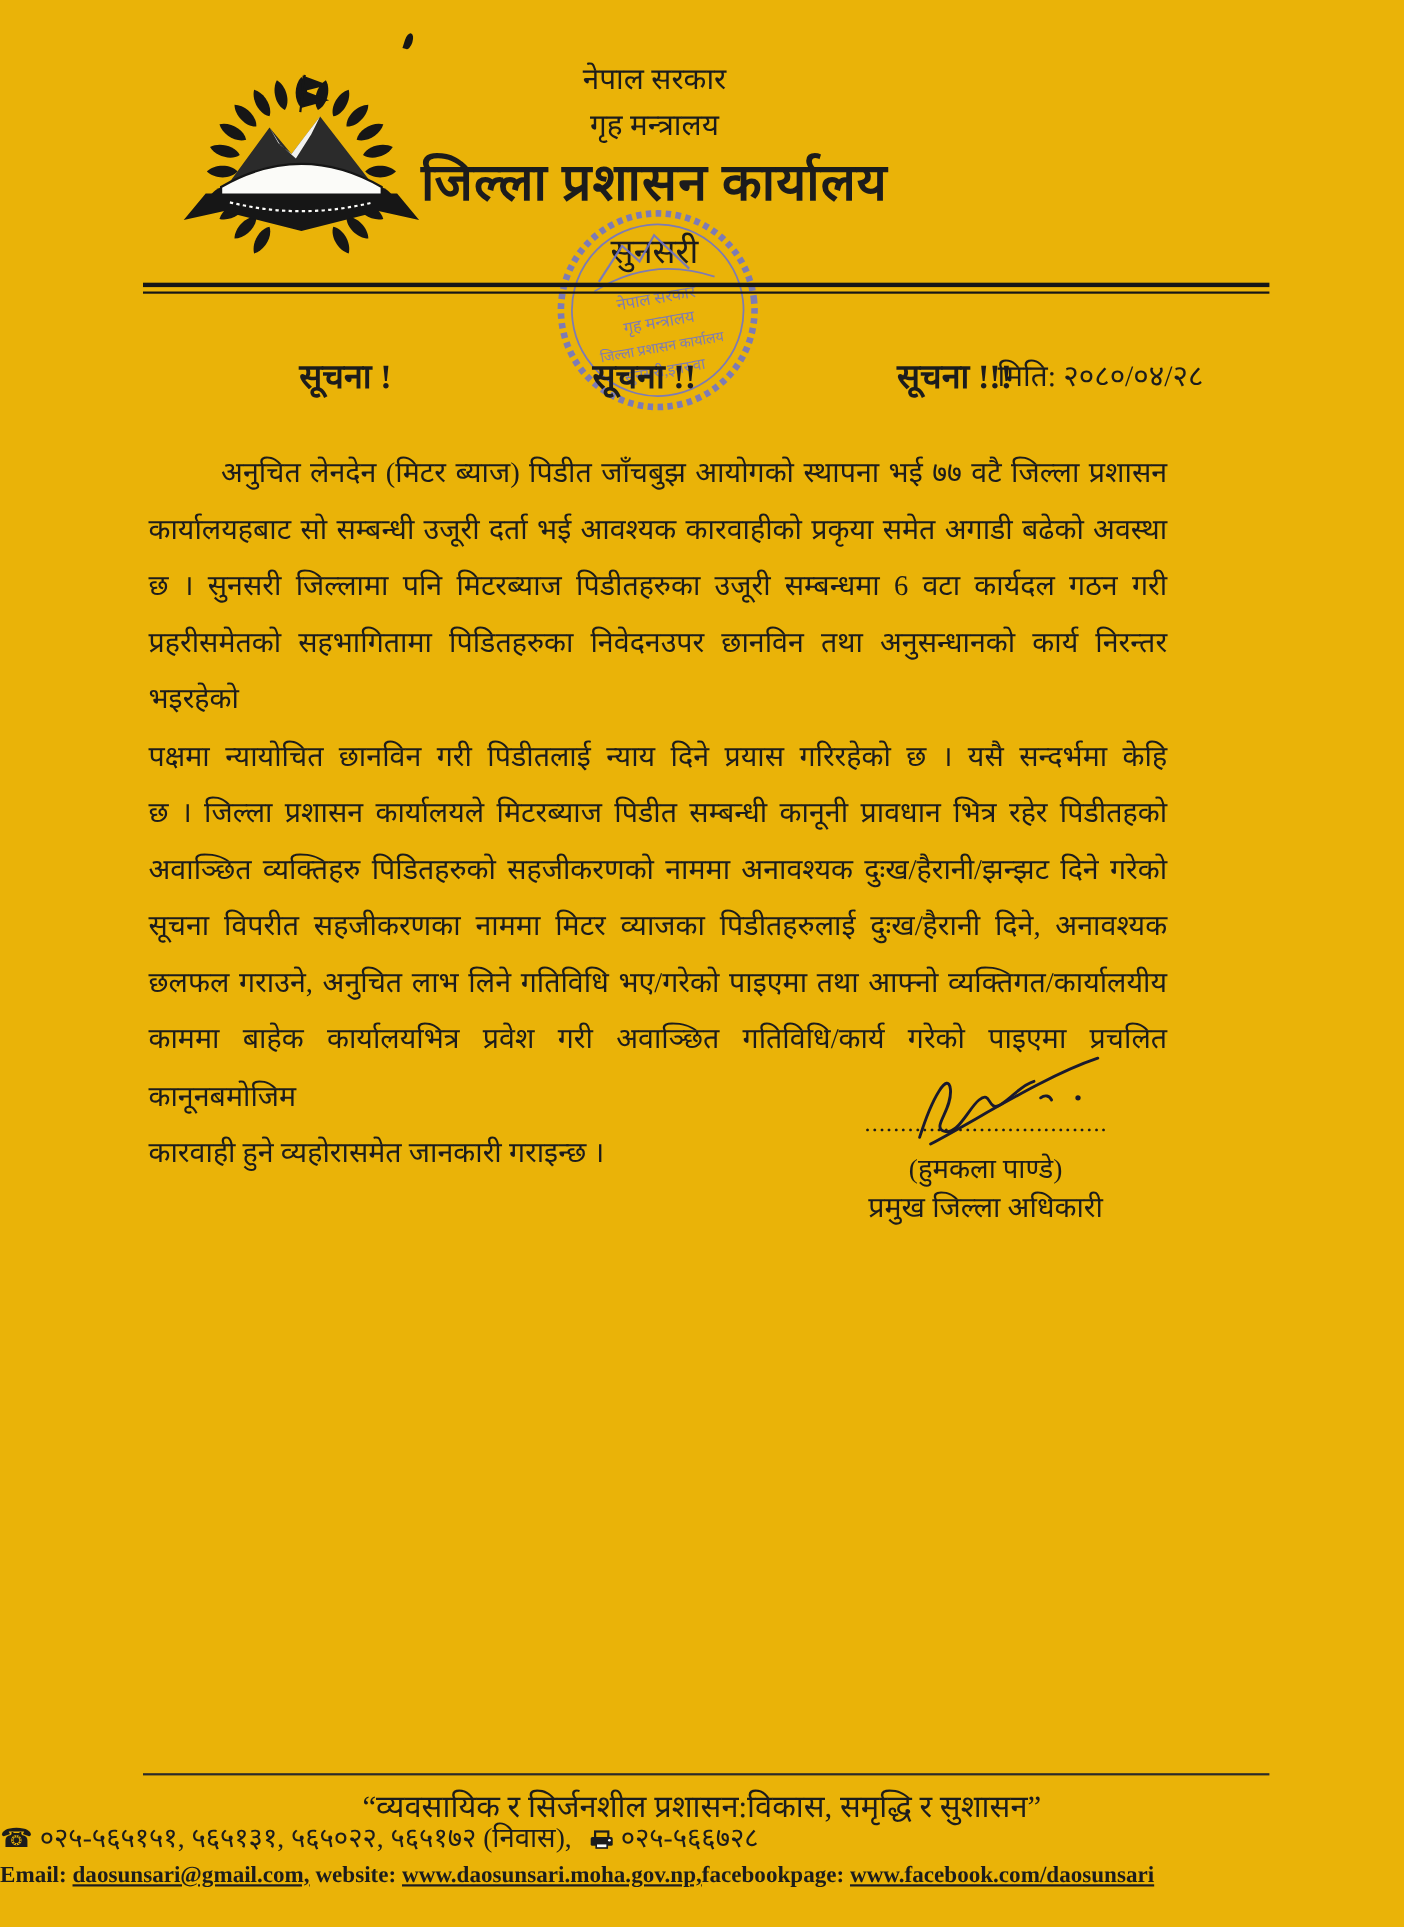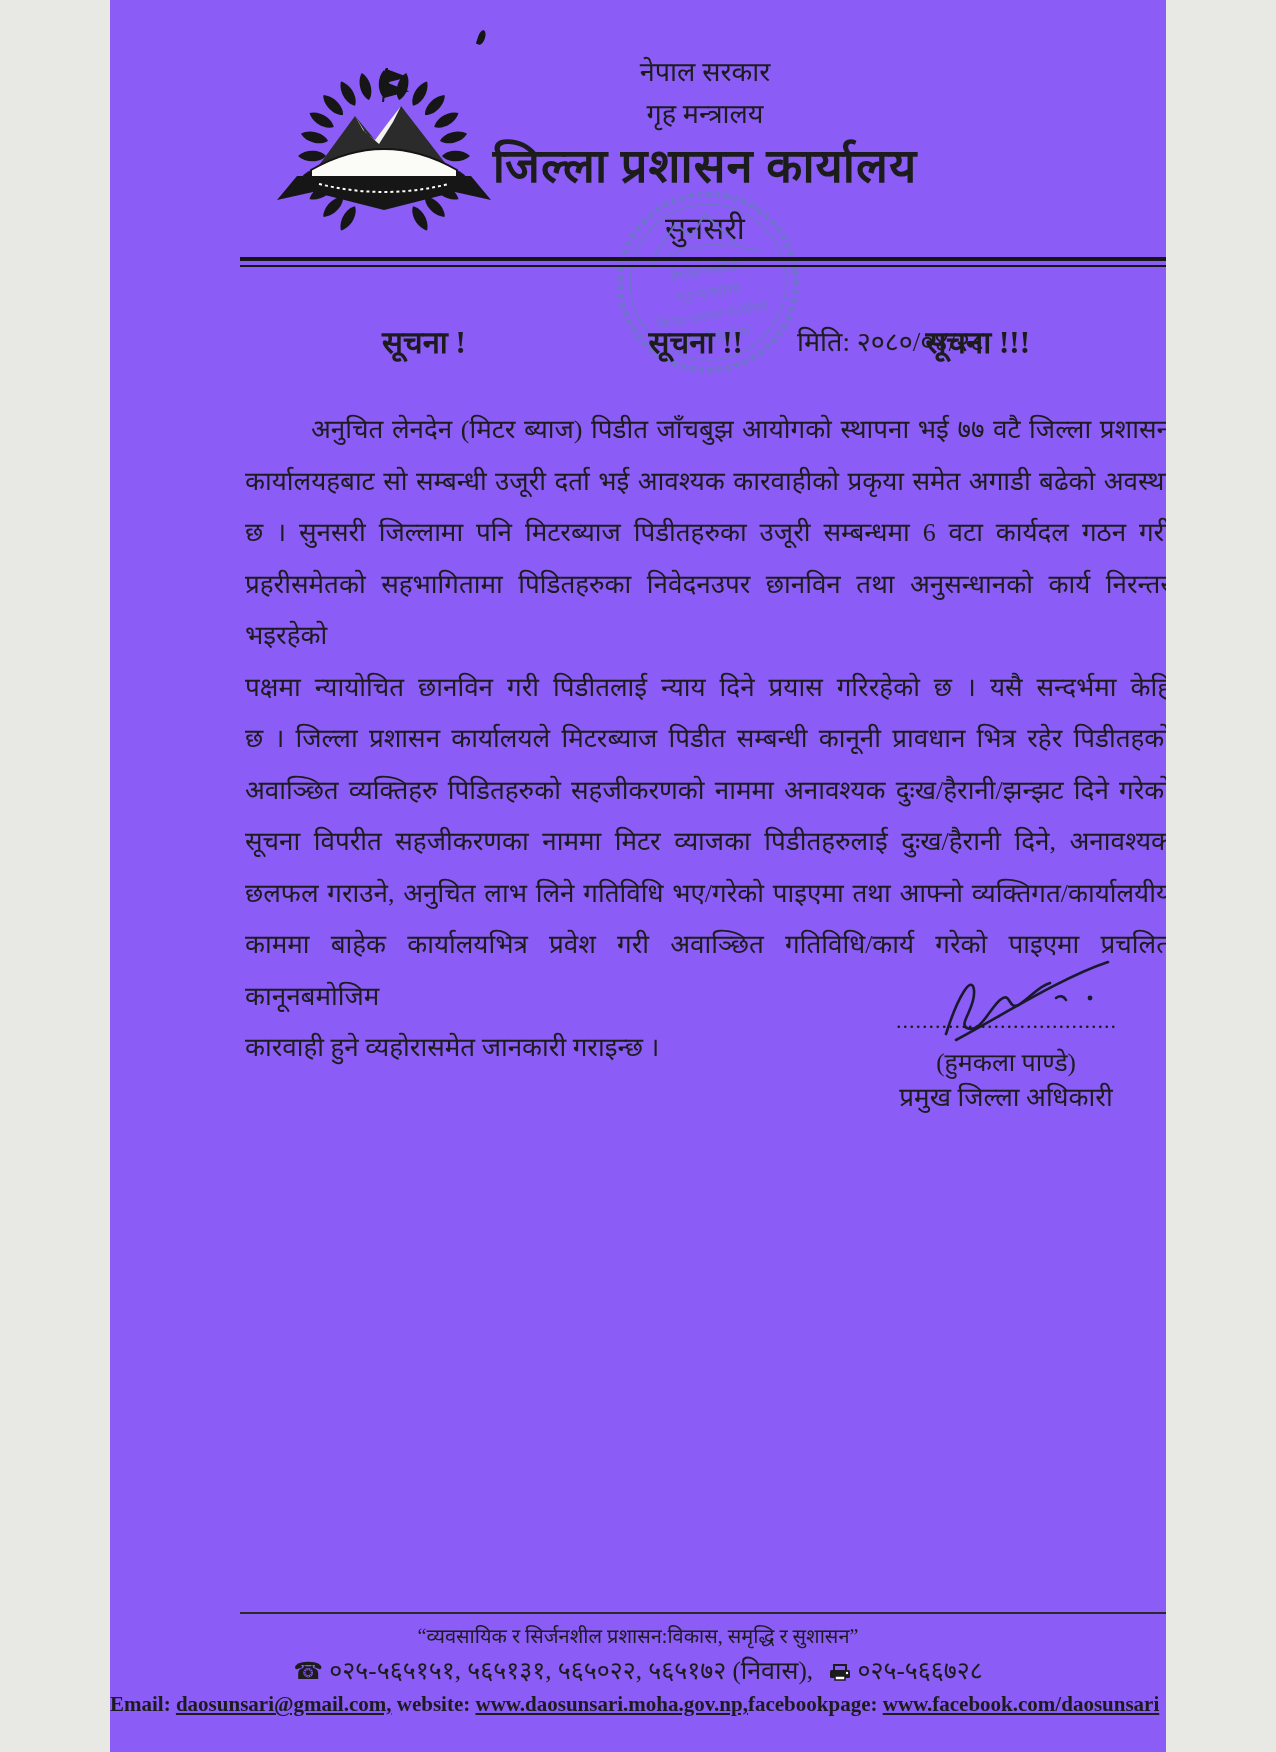--- a/index.html
+++ b/index.html
@@ -1,18 +1,18 @@
 <!DOCTYPE html>
 <html><head>
 <meta charset="utf-8">
 <style>
   html,body{margin:0;padding:0;background:#e8e8e4;}
   #page{
-    position:relative;width:1056px;height:1752px;margin:0 auto;
-    background:#8b5cf6;overflow:hidden;
+    position:relative;width:1276px;height:1752px;margin:0 auto;
+    background:#eab308;overflow:hidden;
     font-family:"Liberation Serif","DejaVu Serif",serif;color:#1c1c1c;
   }
   
   .emblem{position:absolute;left:148px;top:60px;width:252px;height:185px;}
   .hdr{position:absolute;left:240px;top:0;width:710px;text-align:center;}
   .hdr-gov{position:absolute;left:0;width:100%;top:52px;font-size:27px;}
   .hdr-min{position:absolute;left:0;width:100%;top:94px;font-size:27px;}
   .hdr-office{position:absolute;left:0;width:100%;top:132px;font-size:47px;font-weight:bold;letter-spacing:1px;}
   .hdr-district{position:absolute;left:0;width:100%;top:206px;font-size:31px;}
   .ink-mark{position:absolute;left:368px;top:30px;width:7px;height:15px;background:#161616;border-radius:60% 60% 60% 0;transform:rotate(18deg);}
@@ -27,22 +27,22 @@
   .bline{line-height:51.5px;text-align:justify;text-align-last:justify;}
   .bline.first{text-indent:66px;}
   .bline.last{text-align-last:left;}
   
   .sig-svg{position:absolute;left:828px;top:958px;width:182px;height:86px;}
   .sig-dots{position:absolute;left:786px;top:1008px;width:220px;font-size:22px;letter-spacing:1px;text-align:center;overflow:hidden;white-space:nowrap;}
   .sig-name{position:absolute;left:770px;top:1044px;width:252px;text-align:center;font-size:25px;}
   .sig-title{position:absolute;left:760px;top:1078px;width:272px;text-align:center;font-size:26px;}
   
   .footer-rule{position:absolute;left:130px;top:1612px;width:1024px;height:2px;background:#2a2a2a;}
-  .motto{position:absolute;left:0;width:100%;top:1622px;text-align:center;font-size:20px;}
-  .phones{position:absolute;left:0;width:100%;top:1652px;text-align:center;font-size:25px;}
+  .motto{position:absolute;left:0;width:100%;top:1622px;text-align:center;font-size:28px;}
+  .phones{position:absolute;left:0;width:100%;top:1652px;font-size:25px;}
   .phones .icon{font-family:"DejaVu Sans",sans-serif;font-size:24px;}
   .fax-icon-svg{display:inline-block;width:22px;height:18px;vertical-align:-2px;margin-left:10px;}
   .email-line{position:absolute;left:0;width:100%;top:1692px;text-align:left;font-size:21px;font-weight:bold;font-family:"Liberation Serif","DejaVu Serif",serif;}
   .lnk{text-decoration:underline;}
 </style>
 </head>
 <body>
 
 <div id="page">
 

